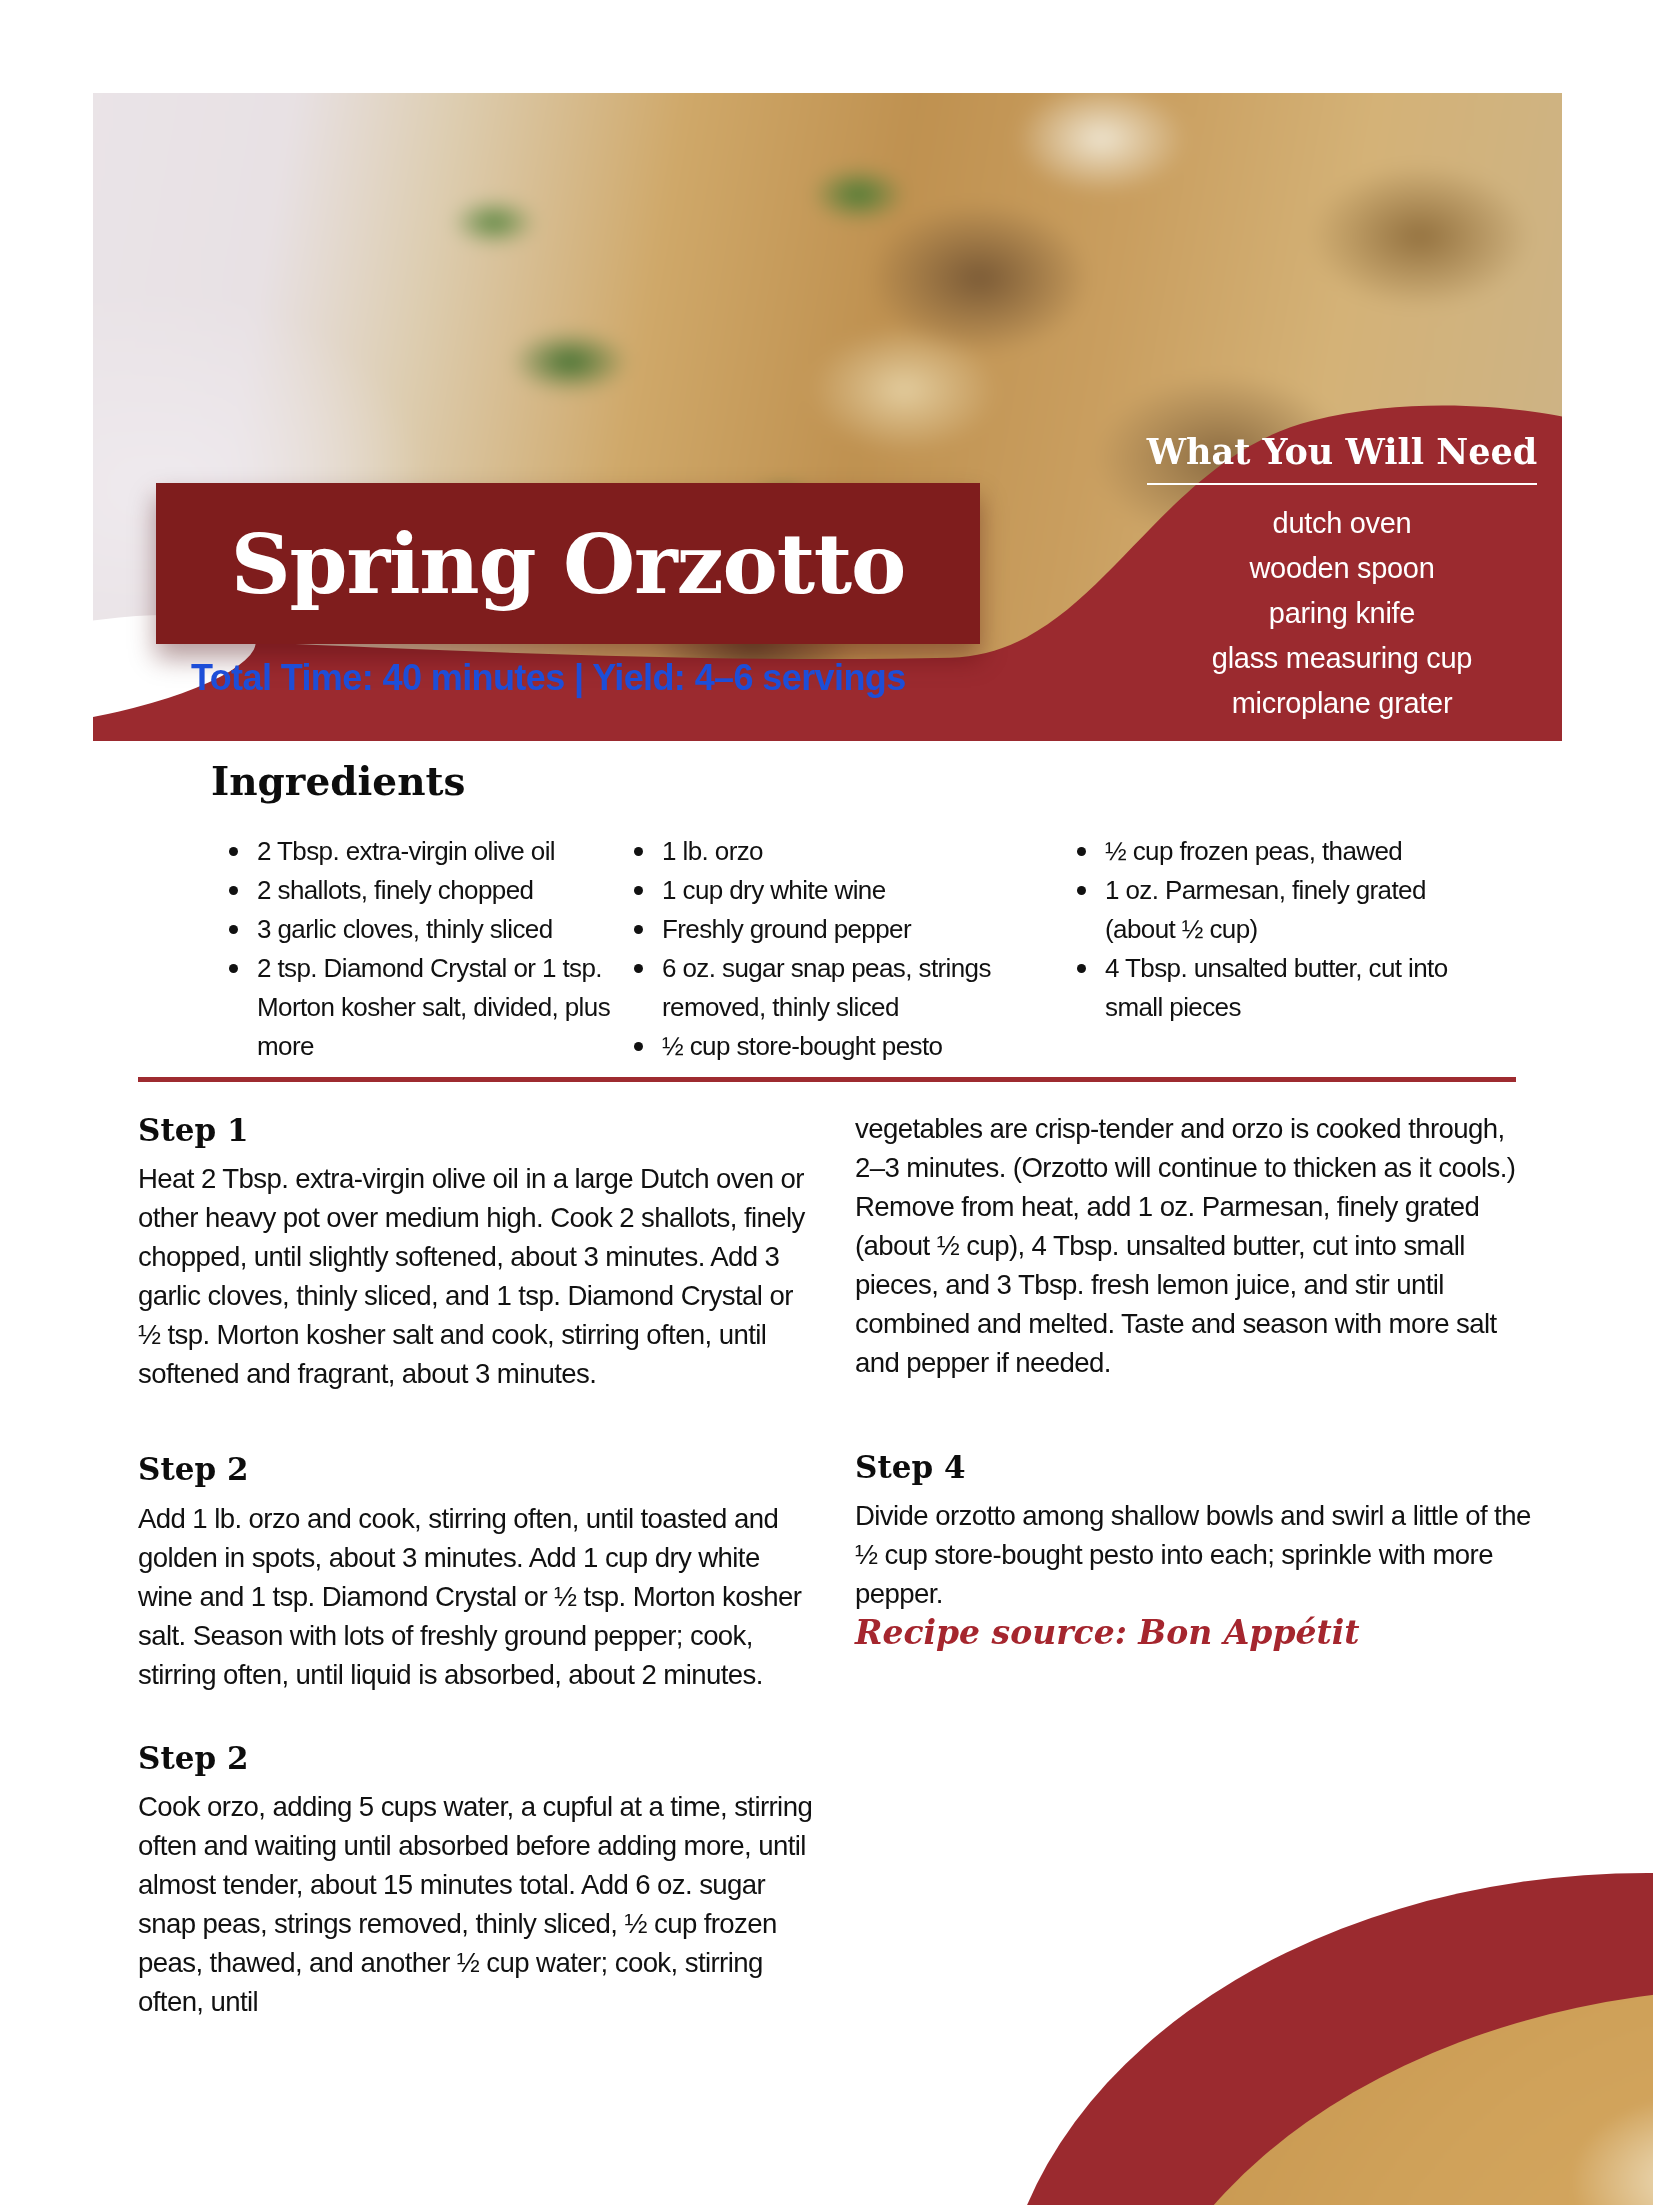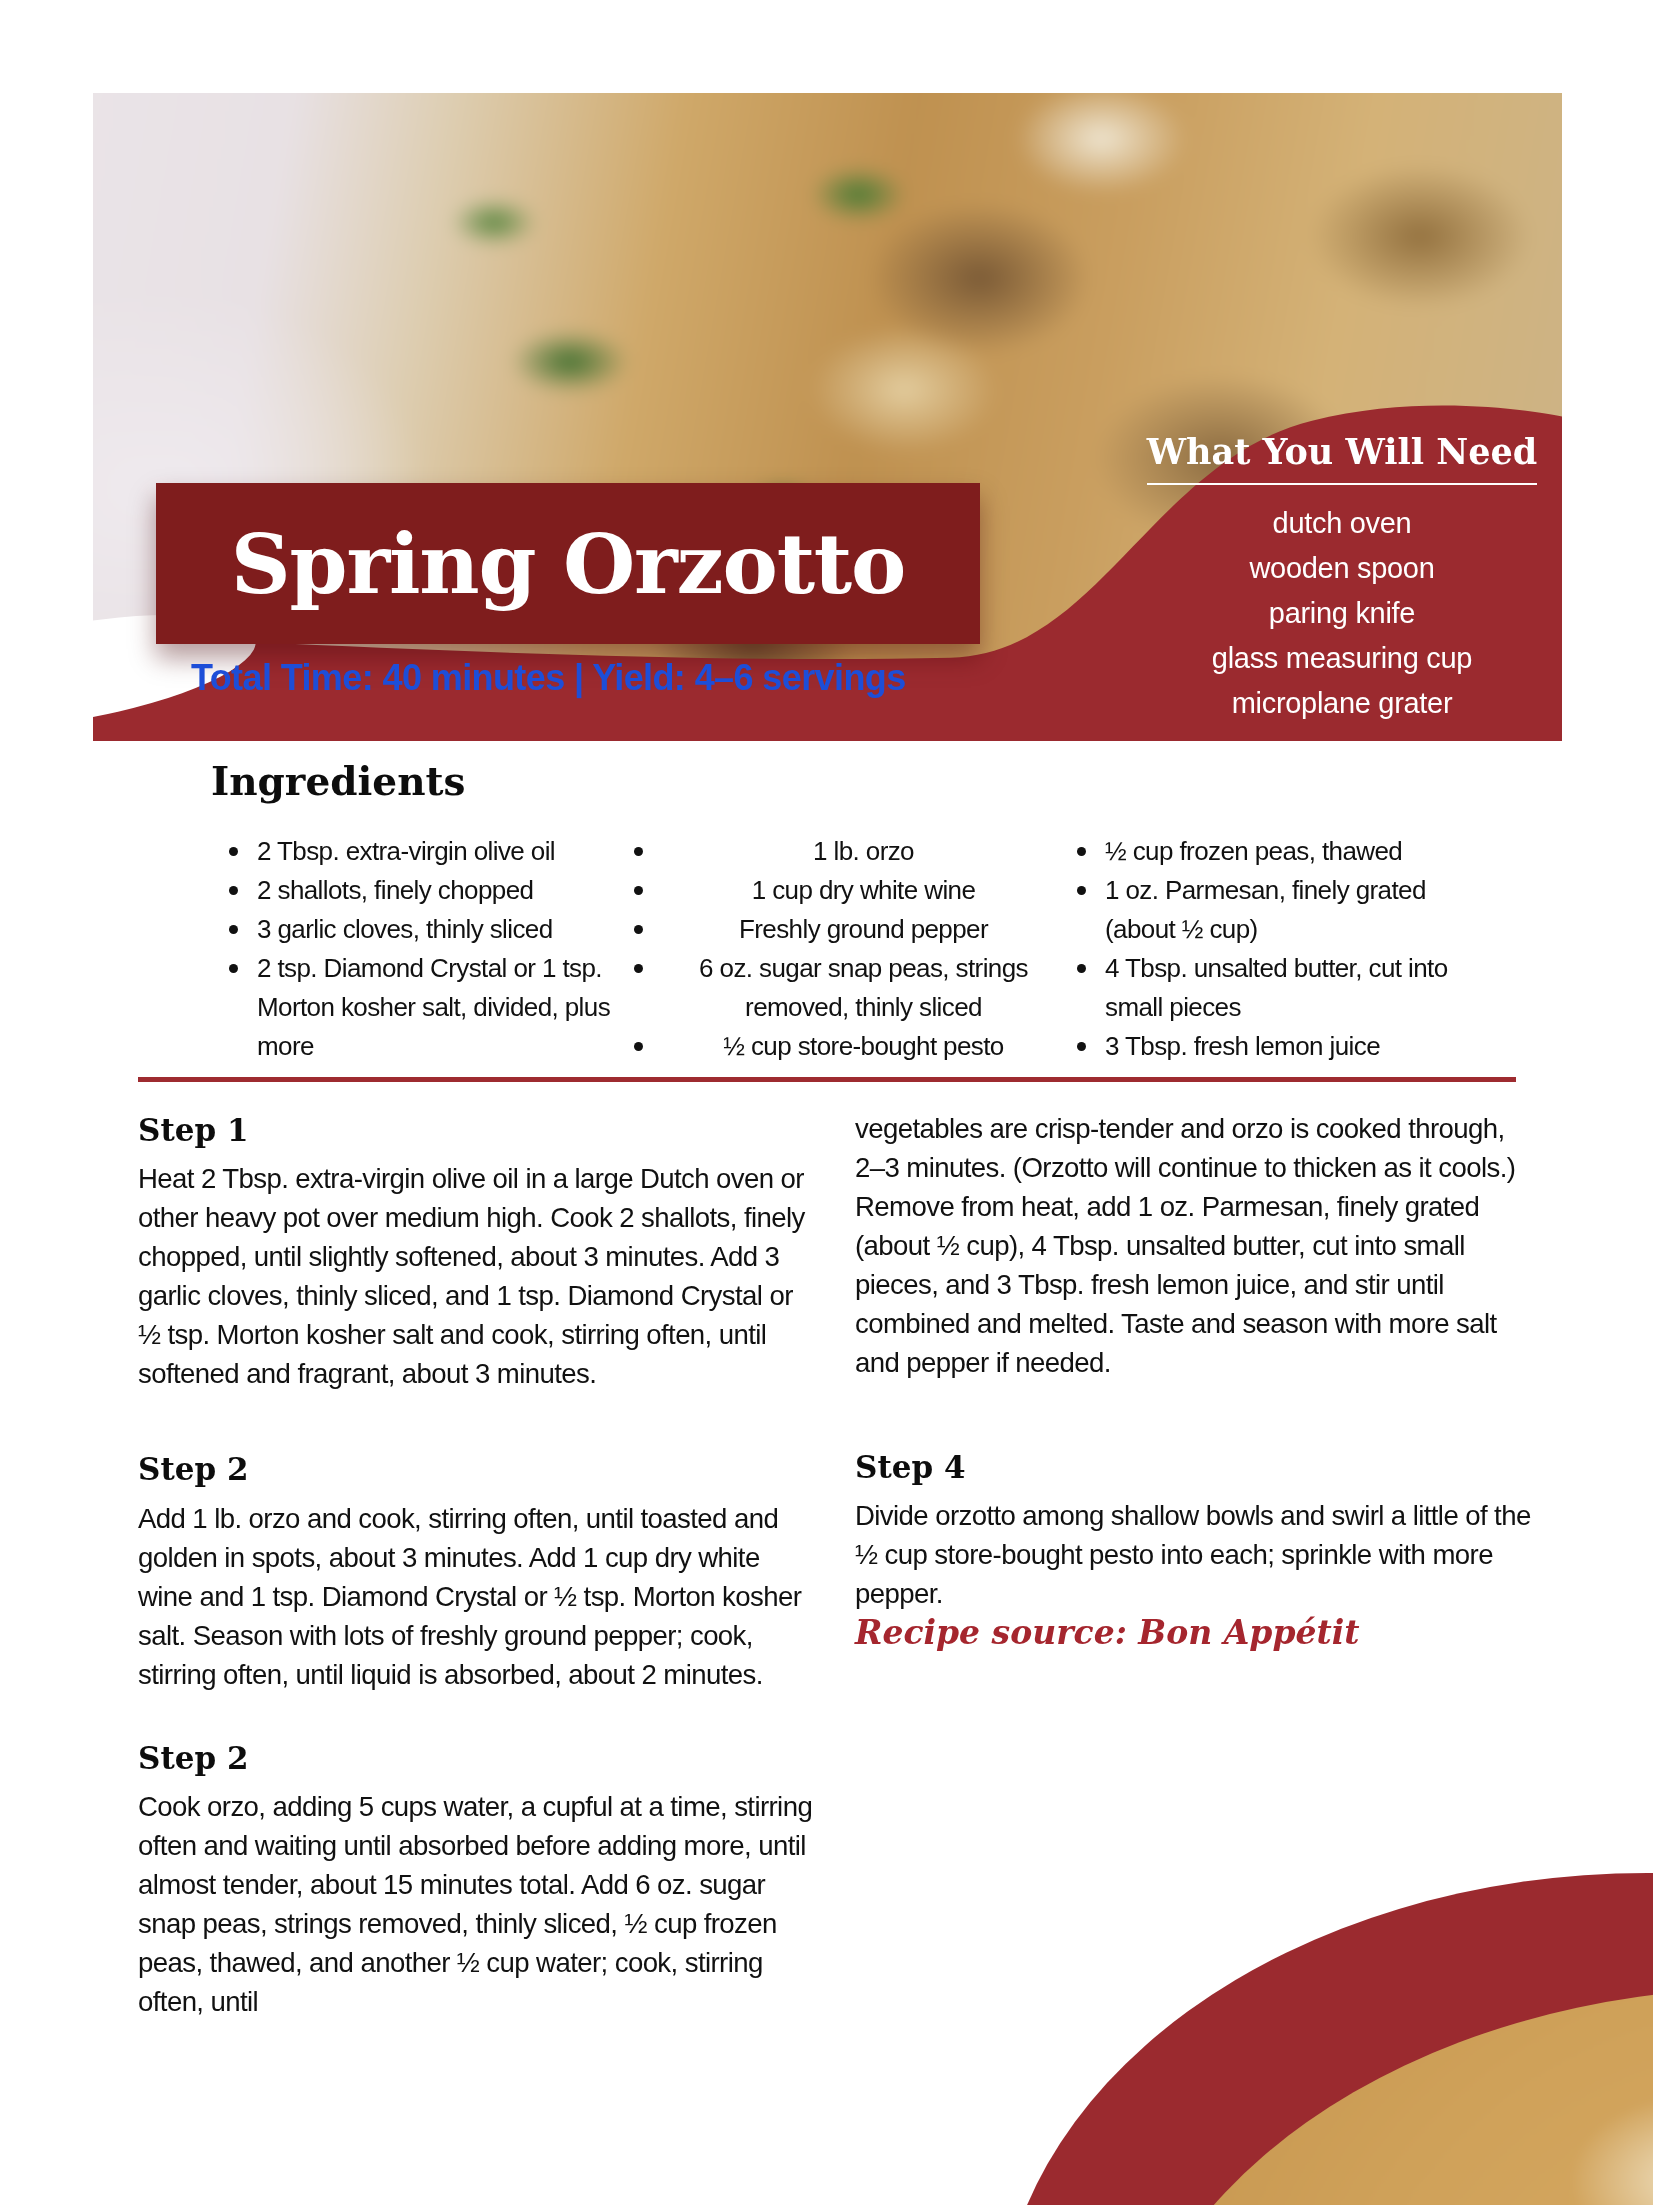--- a/index.html
+++ b/index.html
@@ -107,21 +107,21 @@
   }
   .ing-col{
     position:absolute;top:832px;
     margin:0;padding:0;list-style:none;
     font-size:26px;
     letter-spacing:-0.6px;
     line-height:39px;
     color:#111111;
   }
   .ing-col.c1{left:225px;width:404px;}
-  .ing-col.c2{left:630px;width:435px;text-align:center;}
+  .ing-col.c2{left:630px;width:435px;}
   .ing-col.c3{left:1073px;width:417px;}
   .ing-col li{
     position:relative;
     padding-left:32px;
   }
   .ing-col li::before{
     content:"";
     position:absolute;left:3.7px;top:14.7px;
     width:9.8px;height:9.8px;border-radius:50%;
     background:#111111;
@@ -243,21 +243,20 @@
     <li>1 cup dry white wine</li>
     <li>Freshly ground pepper</li>
     <li>6 oz. sugar snap peas, strings removed, thinly sliced</li>
     <li>½ cup store-bought pesto</li>
   </ul>
 
   <ul class="ing-col c3">
     <li>½ cup frozen peas, thawed</li>
     <li>1 oz. Parmesan, finely grated (about ½ cup)</li>
     <li>4 Tbsp. unsalted butter, cut into small pieces</li>
-    <li>3 Tbsp. fresh lemon juice</li>
   </ul>
 
   <div class="section-divider"></div>
 
   <div class="steps-col left">
     <h3 class="step-heading">Step 1</h3>
     <p>Heat 2 Tbsp. extra-virgin olive oil in a large Dutch oven or other heavy pot over medium high. Cook 2 shallots, finely chopped, until slightly softened, about 3 minutes. Add 3 garlic cloves, thinly sliced, and 1 tsp. Diamond Crystal or ½ tsp. Morton kosher salt and cook, stirring often, until softened and fra­grant, about 3 minutes.</p>
 
     <h3 class="step-heading mt-step2">Step 2</h3>
     <p>Add 1 lb. orzo and cook, stirring often, until toasted and golden in spots, about 3 minutes. Add 1 cup dry white wine and 1 tsp. Diamond Crystal or ½ tsp. Morton kosher salt. Season with lots of freshly ground pepper; cook, stirring often, until liquid is absorbed, about 2 minutes.</p>

